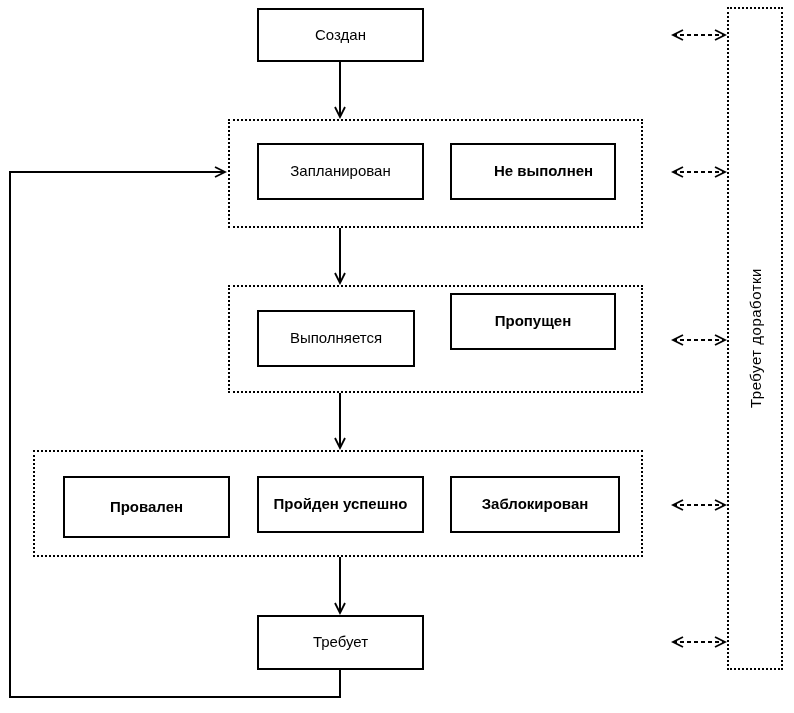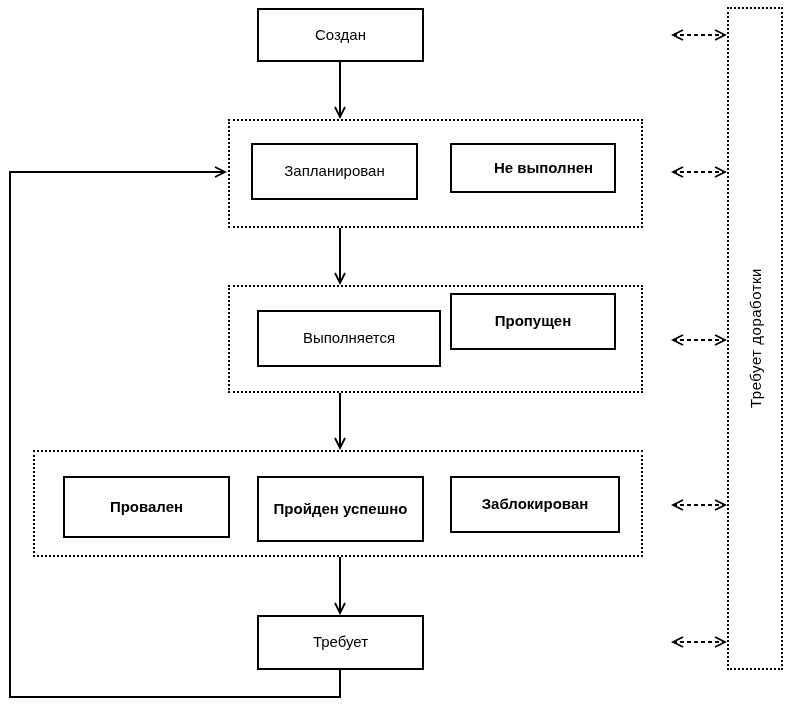--- a/index.html
+++ b/index.html
@@ -73,42 +73,42 @@
 </head>
 <body>
 
 <div class="canvas">
 
   <div class="node" style="left:257px; top:8px; width:167px; height:54px;">
     <span>Создан</span>
   </div>
 
   <div class="group" style="left:228px; top:119px; width:415px; height:109px;">
-    <div class="node" style="left:21px; top:22px; width:167px; height:57px;">
+    <div class="node" style="left:27px; top:22px; width:167px; height:57px;">
       <span>Запланирован</span>
     </div>
-    <div class="node bold" style="left:220px; top:22px; width:166px; height:50px;padding-left:27px;">
+    <div class="node bold" style="left:220px; top:22px; width:166px; height:57px;padding-left:27px;">
       <span>Не выполнен</span>
     </div>
   </div>
 
   <div class="group" style="left:228px; top:285px; width:415px; height:108px;">
-    <div class="node" style="left:27px; top:23px; width:184px; height:57px;">
+    <div class="node" style="left:27px; top:23px; width:158px; height:57px;">
       <span>Выполняется</span>
     </div>
     <div class="node bold" style="left:220px; top:6px; width:166px; height:57px;">
       <span>Пропущен</span>
     </div>
   </div>
 
   <div class="group" style="left:33px; top:450px; width:610px; height:107px;">
     <div class="node bold" style="left:28px; top:24px; width:167px; height:62px;">
       <span>Провален</span>
     </div>
-    <div class="node bold" style="left:222px; top:24px; width:167px; height:66px;">
+    <div class="node bold" style="left:222px; top:24px; width:167px; height:57px;">
       <span>Пройден успешно</span>
     </div>
     <div class="node bold" style="left:415px; top:24px; width:170px; height:57px;">
       <span>Заблокирован</span>
     </div>
   </div>
 
   <div class="node" style="left:257px; top:615px; width:167px; height:55px;">
     <span>Требует</span>
   </div>

